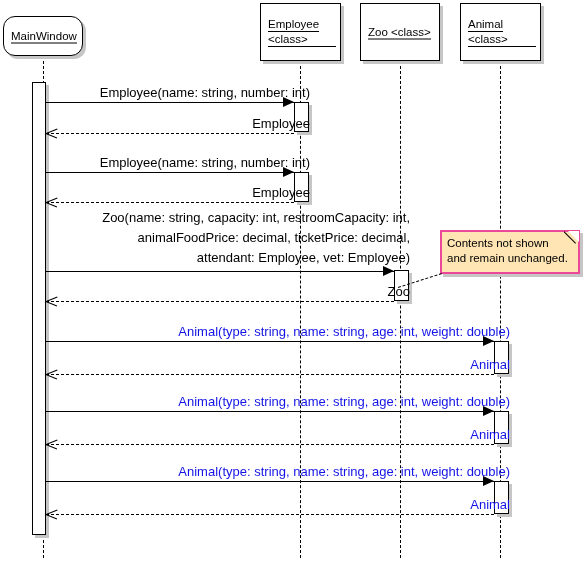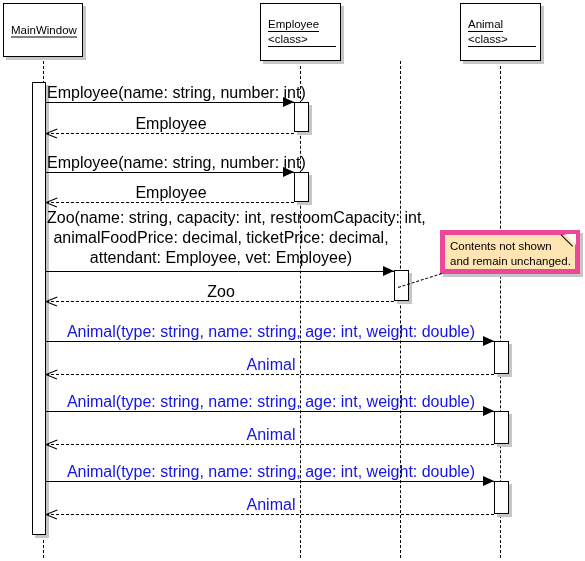--- a/index.html
+++ b/index.html
@@ -57,23 +57,23 @@
   
   .msg{position:absolute;height:0;}
   .msg .line{
     position:absolute;left:0;top:0;height:0;width:100%;
     border-top:1px solid #000;
   }
   .msg.ret .line{border-top:1px dashed #000;}
 
   .msg .label{
     position:absolute;
-    left:1px;width:100%;
-    text-align:center;
-    font-size:16px;
+    left:16px;width:100%;
+    text-align:right;
+    font-size:13px;
     line-height:13px;
     color:#000;
     white-space:pre;
     bottom:3px;
   }
   .msg.blue .label{color:#1414e6;}
 
   .msg .label.multi{line-height:20px;}
 
   
@@ -95,21 +95,21 @@
     width:12px;height:0;border-top:1px solid #000;
     transform-origin:0 0;
   }
   .arrow-open:before{transform:rotate(-22deg);}
   .arrow-open:after{transform:rotate(22deg);}
 
   
   .note{
     position:absolute;
     box-sizing:border-box;
-    border:5px solid #ec4899;
+    border:2px solid #ec4899;
     background:#ffe5b4;
     box-shadow:3px 3px 0 0 #c6c6c6;
   }
   .note .note-text{
     position:absolute;
     left:5px;top:4px;right:4px;
     font-size:11.5px;
     line-height:15px;
     color:#000;
     white-space:pre-line;
@@ -143,25 +143,28 @@
 </style>
 </head>
 <body>
 
 <div id="diagram">
 
 <div class="lifeline" style="left: 42.5px; top: 61px; height: 497px;"></div>
     <div class="lifeline" style="left: 300px; top: 61px; height: 497px;"></div>
     <div class="lifeline" style="left: 399.5px; top: 61px; height: 497px;"></div>
     <div class="lifeline" style="left: 500px; top: 61px; height: 497px;"></div>
-    <div class="head" style="left: 3px; top: 3px; width: 80px; height: 54px;">
+    <div class="head" style="left: 3px; top: 16px; width: 80px; height: 40px; border-radius: 12px;">
       <div class="hd-inner"><span class="hd-line">MainWindow</span></div>
     </div>
     <div class="head" style="left: 260px; top: 3px; width: 81px; height: 58px;">
       <div class="hd-inner"><span class="hd-line">Employee</span><span class="hd-line hd-line2">&lt;class&gt;</span></div>
+    </div>
+    <div class="head" style="left: 360px; top: 3px; width: 80px; height: 58px;">
+      <div class="hd-inner"><span class="hd-line">Zoo &lt;class&gt;</span></div>
     </div>
     <div class="head" style="left: 460px; top: 3px; width: 81px; height: 58px;">
       <div class="hd-inner"><span class="hd-line">Animal</span><span class="hd-line hd-line2">&lt;class&gt;</span></div>
     </div>
     <div class="activation" style="left: 32px; top: 82px; width: 14px; height: 453px;"></div>
     <div class="activation" style="left: 294px; top: 102px; width: 15px; height: 30px;"></div>
     <div class="activation" style="left: 294px; top: 172px; width: 15px; height: 30px;"></div>
     <div class="activation" style="left: 394px; top: 270px; width: 15px; height: 31px;"></div>
     <div class="activation" style="left: 494px; top: 341px; width: 15px; height: 33px;"></div>
     <div class="activation" style="left: 494px; top: 411px; width: 15px; height: 33px;"></div>

